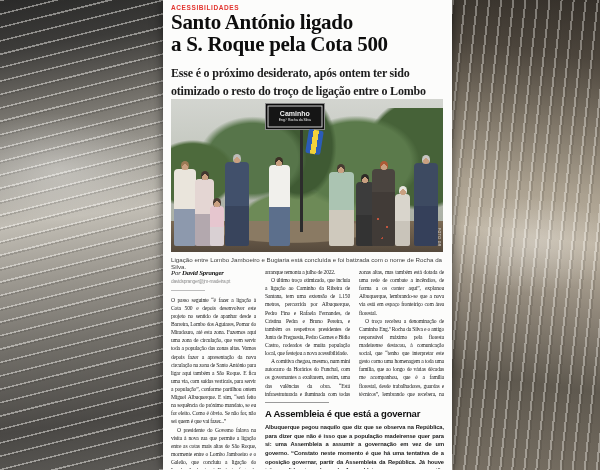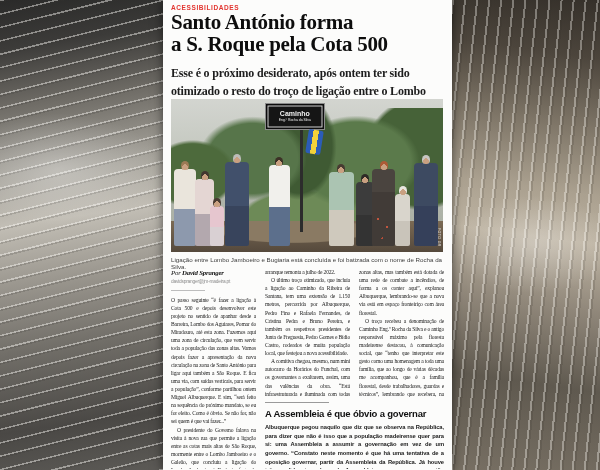--- a/index.html
+++ b/index.html
@@ -103,21 +103,21 @@
 </head>
 <body>
 
 <div class="stage">
   <div class="bg bg-left"></div>
   <div class="bg bg-right"></div>
 
   <article class="page">
     <div class="kicker">ACESSIBILIDADES</div>
 
-    <h1 class="headline"><span>Santo António forma</span><br><span>a S. Roque pela Cota 500</span></h1>
+    <h1 class="headline"><span>Santo António ligado</span><br><span>a S. Roque pela Cota 500</span></h1>
 
     <p class="subhead">Esse é o próximo desiderato, após ontem ter sido otimizado o resto do troço de ligação entre o Lombo Jamboeiro e a Bugiaria, numa obra de 4,4 M€.</p>
 
     <figure class="photo">
       <div class="foliage"></div>
       <div class="ground"></div>
 
       <div class="pp" style="left:1%;width:22px;height:50%;--sh:#eae5dc;--pt:#8d99ad;--hr:#9c7a55">
           <div class="bd"></div>
         </div>
@@ -177,18 +177,18 @@
         <p class="ind">A comitiva chegou, mesmo, num mini autocarro da Horários do Funchal, com os governantes a exaltarem, assim, uma das valências da obra. “Está infraestruturada e iluminada com todas as condições e vai servir de acesso horizontal nas</p>
       </div>
 
       <div class="col c3">
         <p>zonas altas, mas também está dotada de uma rede de combate a incêndios, de forma a os conter aqui”, explanou Albuquerque, lembrando-se que a nova via está em espaço fronteiriço com área florestal.</p>
         <p class="ind">O troço recebeu a denominação de Caminho Eng.º Rocha da Silva e o antigo responsável máximo pela floresta madeirense destacou, à comunicação social, que “tenho que interpretar este gesto como uma homenagem a toda uma família, que ao longo de várias décadas me acompanhou, que é a família florestal, desde trabalhadores, guardas e técnicos”, lembrando que recebera, na altura, um “valioso legado do Eng.º Campos de Andrade”.</p>
       </div>
 
       <aside class="box">
         <div class="box-rule"></div>
-        <h2 class="box-heading">A Assembleia é que óbvio a governar</h2>
+        <h2 class="box-heading">A Assembleia é que está a governar</h2>
         <p class="box-body">Albuquerque pegou naquilo que diz que se observa na República, para dizer que não é isso que a população madeirense quer para si: uma Assembleia a assumir a governação em vez de um governo. “Constato neste momento é que há uma tentativa de a oposição governar, partir da Assembleia da República. Já houve três medidas tomadas pela Assembleia que nem sequer estão consignadas, nem no OE ou Programa, enquanto as medidas do Governo são bloqueadas na Assembleia”, disse.</p>
       </aside>
     </div>
   </article>
 </div>
 
 </body></html>

